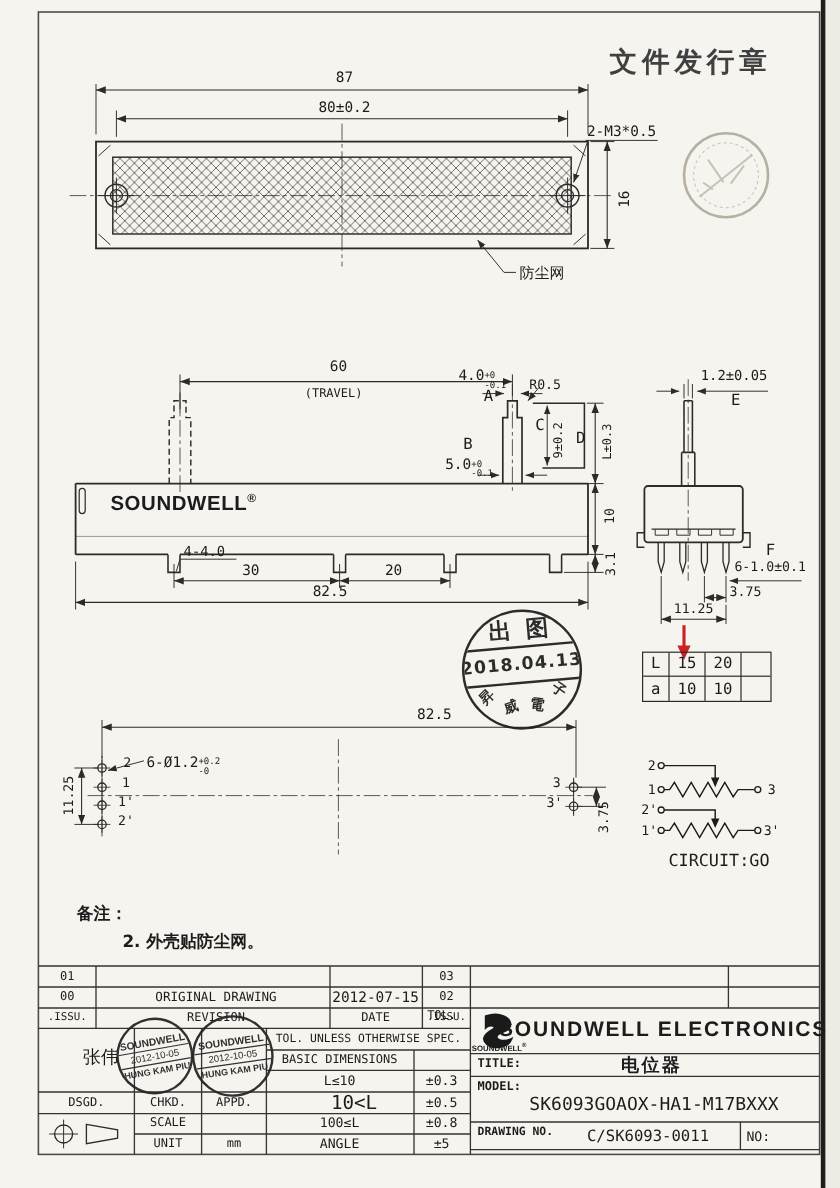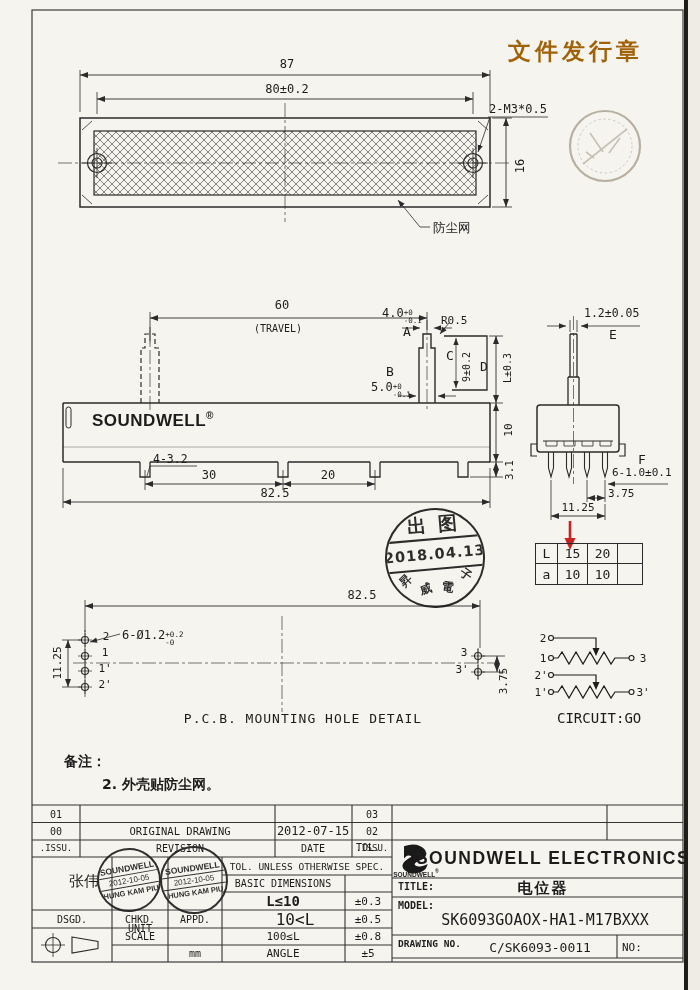--- a/index.html
+++ b/index.html
@@ -212,21 +212,21 @@
     <circle cx="53" cy="945" r="7.5"></circle>
     <path d="M41,945 h24 M53,933 v24" stroke-width="0.8"></path>
     <polygon points="72,937 98,941.5 98,948.5 72,953"></polygon>
   </g>
 
   <g transform="translate(402,845)">
     <path d="M3,2 C14,-2 24,3 23,10 C22,15 14,14 12,18 C10,22 18,24 24,21 C22,27 10,30 4,25 C-2,20 4,16 9,13 C13,10 6,8 3,11 Z" fill="#1a1a1a" stroke="#1a1a1a" stroke-width="2"></path>
   </g>
 </svg>
 
-<div class="t cjk" style="left:508px;top:36px;font-size:23px;font-weight:bold;letter-spacing:4px;color:#a16207;">文件发行章</div>
+<div class="t cjk" style="left:508px;top:36px;font-size:23px;font-weight:bold;letter-spacing:4px;color:#404040;">文件发行章</div>
 
 <div class="t c" style="left:287px;top:64px;">87</div>
 <div class="t c" style="left:287px;top:89px;">80±0.2</div>
 <div class="t c" style="left:518px;top:109px;">2-M3*0.5</div>
 <div class="t cr" style="left:520px;top:166px;">16</div>
 <div class="t cjk" style="left:433px;top:220px;font-size:12.5px;">防尘网</div>
 
 <div class="t c" style="left:282px;top:305px;">60</div>
 <div class="t c" style="left:278px;top:328px;font-size:10px;">(TRAVEL)</div>
 <div class="t" style="left:382px;top:306px;"><span>4.0</span><span class="stk">
@@ -238,21 +238,21 @@
 <div class="t c" style="left:390px;top:371px;font-size:13px;">B</div>
 <div class="t" style="left:371px;top:380px;"><span>5.0</span><span class="stk">
         <i>+0</i>
         <i>-0.1</i>
       </span></div>
 <div class="t c" style="left:450px;top:355px;font-size:13px;">C</div>
 <div class="t cr" style="left:466px;top:367px;font-size:10px;">9±0.2</div>
 <div class="t c" style="left:484px;top:366px;font-size:13px;">D</div>
 <div class="t cr" style="left:507px;top:368px;font-size:10px;">L±0.3</div>
 <div class="t" style="left:92px;top:410px;font-size:17px;font-weight:bold;font-family:'Liberation Sans',sans-serif;letter-spacing:0.5px;"><span>SOUNDWELL</span><sup style="font-size:10px;">®</sup></div>
-<div class="t" style="left:153px;top:452px;font-size:11.5px;">4-3.2</div>
+<div class="t" style="left:153px;top:452px;font-size:11.5px;">4-4.0</div>
 <div class="t c" style="left:209px;top:475px;">30</div>
 <div class="t c" style="left:328px;top:475px;">20</div>
 <div class="t c" style="left:275px;top:493px;">82.5</div>
 <div class="t cr" style="left:508px;top:430px;font-size:11px;">10</div>
 <div class="t cr" style="left:509px;top:470px;font-size:11px;">3.1</div>
 
 <div class="t" style="left:584px;top:306px;font-size:11.5px;">1.2±0.05</div>
 <div class="t c" style="left:613px;top:334px;font-size:13px;">E</div>
 <div class="t c" style="left:642px;top:459px;font-size:13px;">F</div>
 <div class="t" style="left:612px;top:466px;font-size:11px;">6-1.0±0.1</div>
@@ -285,21 +285,20 @@
         <i>-0</i>
       </span></div>
 <div class="t cr" style="left:57px;top:663px;font-size:11px;">11.25</div>
 <div class="t c" style="left:106px;top:636px;font-size:11px;">2</div>
 <div class="t c" style="left:105px;top:652px;font-size:11px;">1</div>
 <div class="t c" style="left:105px;top:668px;font-size:11px;">1'</div>
 <div class="t c" style="left:105px;top:684px;font-size:11px;">2'</div>
 <div class="t c" style="left:464px;top:652px;font-size:11px;">3</div>
 <div class="t c" style="left:462px;top:669px;font-size:11px;">3'</div>
 <div class="t cr" style="left:503px;top:681px;font-size:11px;">3.75</div>
-<div class="t c" style="left:303px;top:718px;font-size:13px;letter-spacing:1px;">P.C.B. MOUNTING HOLE DETAIL</div>
 
 <div class="t c" style="left:543px;top:638px;font-size:11px;">2</div>
 <div class="t c" style="left:543px;top:658px;font-size:11px;">1</div>
 <div class="t c" style="left:643px;top:658px;font-size:11px;">3</div>
 <div class="t c" style="left:541px;top:675px;font-size:11px;">2'</div>
 <div class="t c" style="left:541px;top:692px;font-size:11px;">1'</div>
 <div class="t c" style="left:643px;top:692px;font-size:11px;">3'</div>
 <div class="t" style="left:557px;top:710px;font-size:14px;">CIRCUIT:GO</div>
 
 <div class="t cjk" style="left:64px;top:753px;font-size:14px;font-weight:600;">备注：</div>
@@ -326,27 +325,27 @@
 <div class="astamp" style="left:160px;top:846px;width:64px;height:64px;transform:rotate(-8deg);">
   <div class="sb">SOUNDWELL</div>
   <div class="sd">2012-10-05</div>
   <div class="sn">HUNG KAM PIU</div>
 </div>
 
 <div class="t c" style="left:72px;top:919px;font-size:10px;">DSGD.</div>
 <div class="t c" style="left:140px;top:919px;font-size:10px;">CHKD.</div>
 <div class="t c" style="left:195px;top:919px;font-size:10px;">APPD.</div>
 <div class="t c" style="left:140px;top:936px;font-size:10px;">SCALE</div>
-<div class="t c" style="left:140px;top:928px;font-size:10px;">UNIT</div>
+<div class="t c" style="left:140px;top:953px;font-size:10px;">UNIT</div>
 <div class="t c" style="left:195px;top:953px;font-size:10px;">mm</div>
 
 <div class="t c" style="left:307px;top:866px;font-size:9.5px;">TOL. UNLESS OTHERWISE SPEC.</div>
 <div class="t c" style="left:283px;top:883px;font-size:10px;">BASIC DIMENSIONS</div>
 <div class="t c" style="left:368px;top:847px;font-size:10px;">TOL.</div>
-<div class="t c" style="left:283px;top:901px;font-size:14px;font-weight:bold;">L≤10</div>
+<div class="t c" style="left:283px;top:901px;font-size:11px;">L≤10</div>
 <div class="t c" style="left:368px;top:901px;font-size:11px;">±0.3</div>
 <div class="t c" style="left:295px;top:919px;font-size:16px;">10&lt;L</div>
 <div class="t c" style="left:368px;top:919px;font-size:11px;">±0.5</div>
 <div class="t c" style="left:283px;top:936px;font-size:11px;">100≤L</div>
 <div class="t c" style="left:368px;top:936px;font-size:11px;">±0.8</div>
 <div class="t c" style="left:283px;top:953px;font-size:11px;">ANGLE</div>
 <div class="t c" style="left:368px;top:953px;font-size:11px;">±5</div>
 
 <div class="t c" style="left:416px;top:873px;font-size:6.5px;font-weight:bold;font-family:'Liberation Sans',sans-serif;"><span>SOUNDWELL</span><sup style="font-size:5px;">®</sup></div>
 <div class="t c" style="left:553px;top:858px;font-size:17.5px;font-weight:bold;letter-spacing:1.5px;font-family:'Liberation Sans',sans-serif;">SOUNDWELL ELECTRONICS</div>

